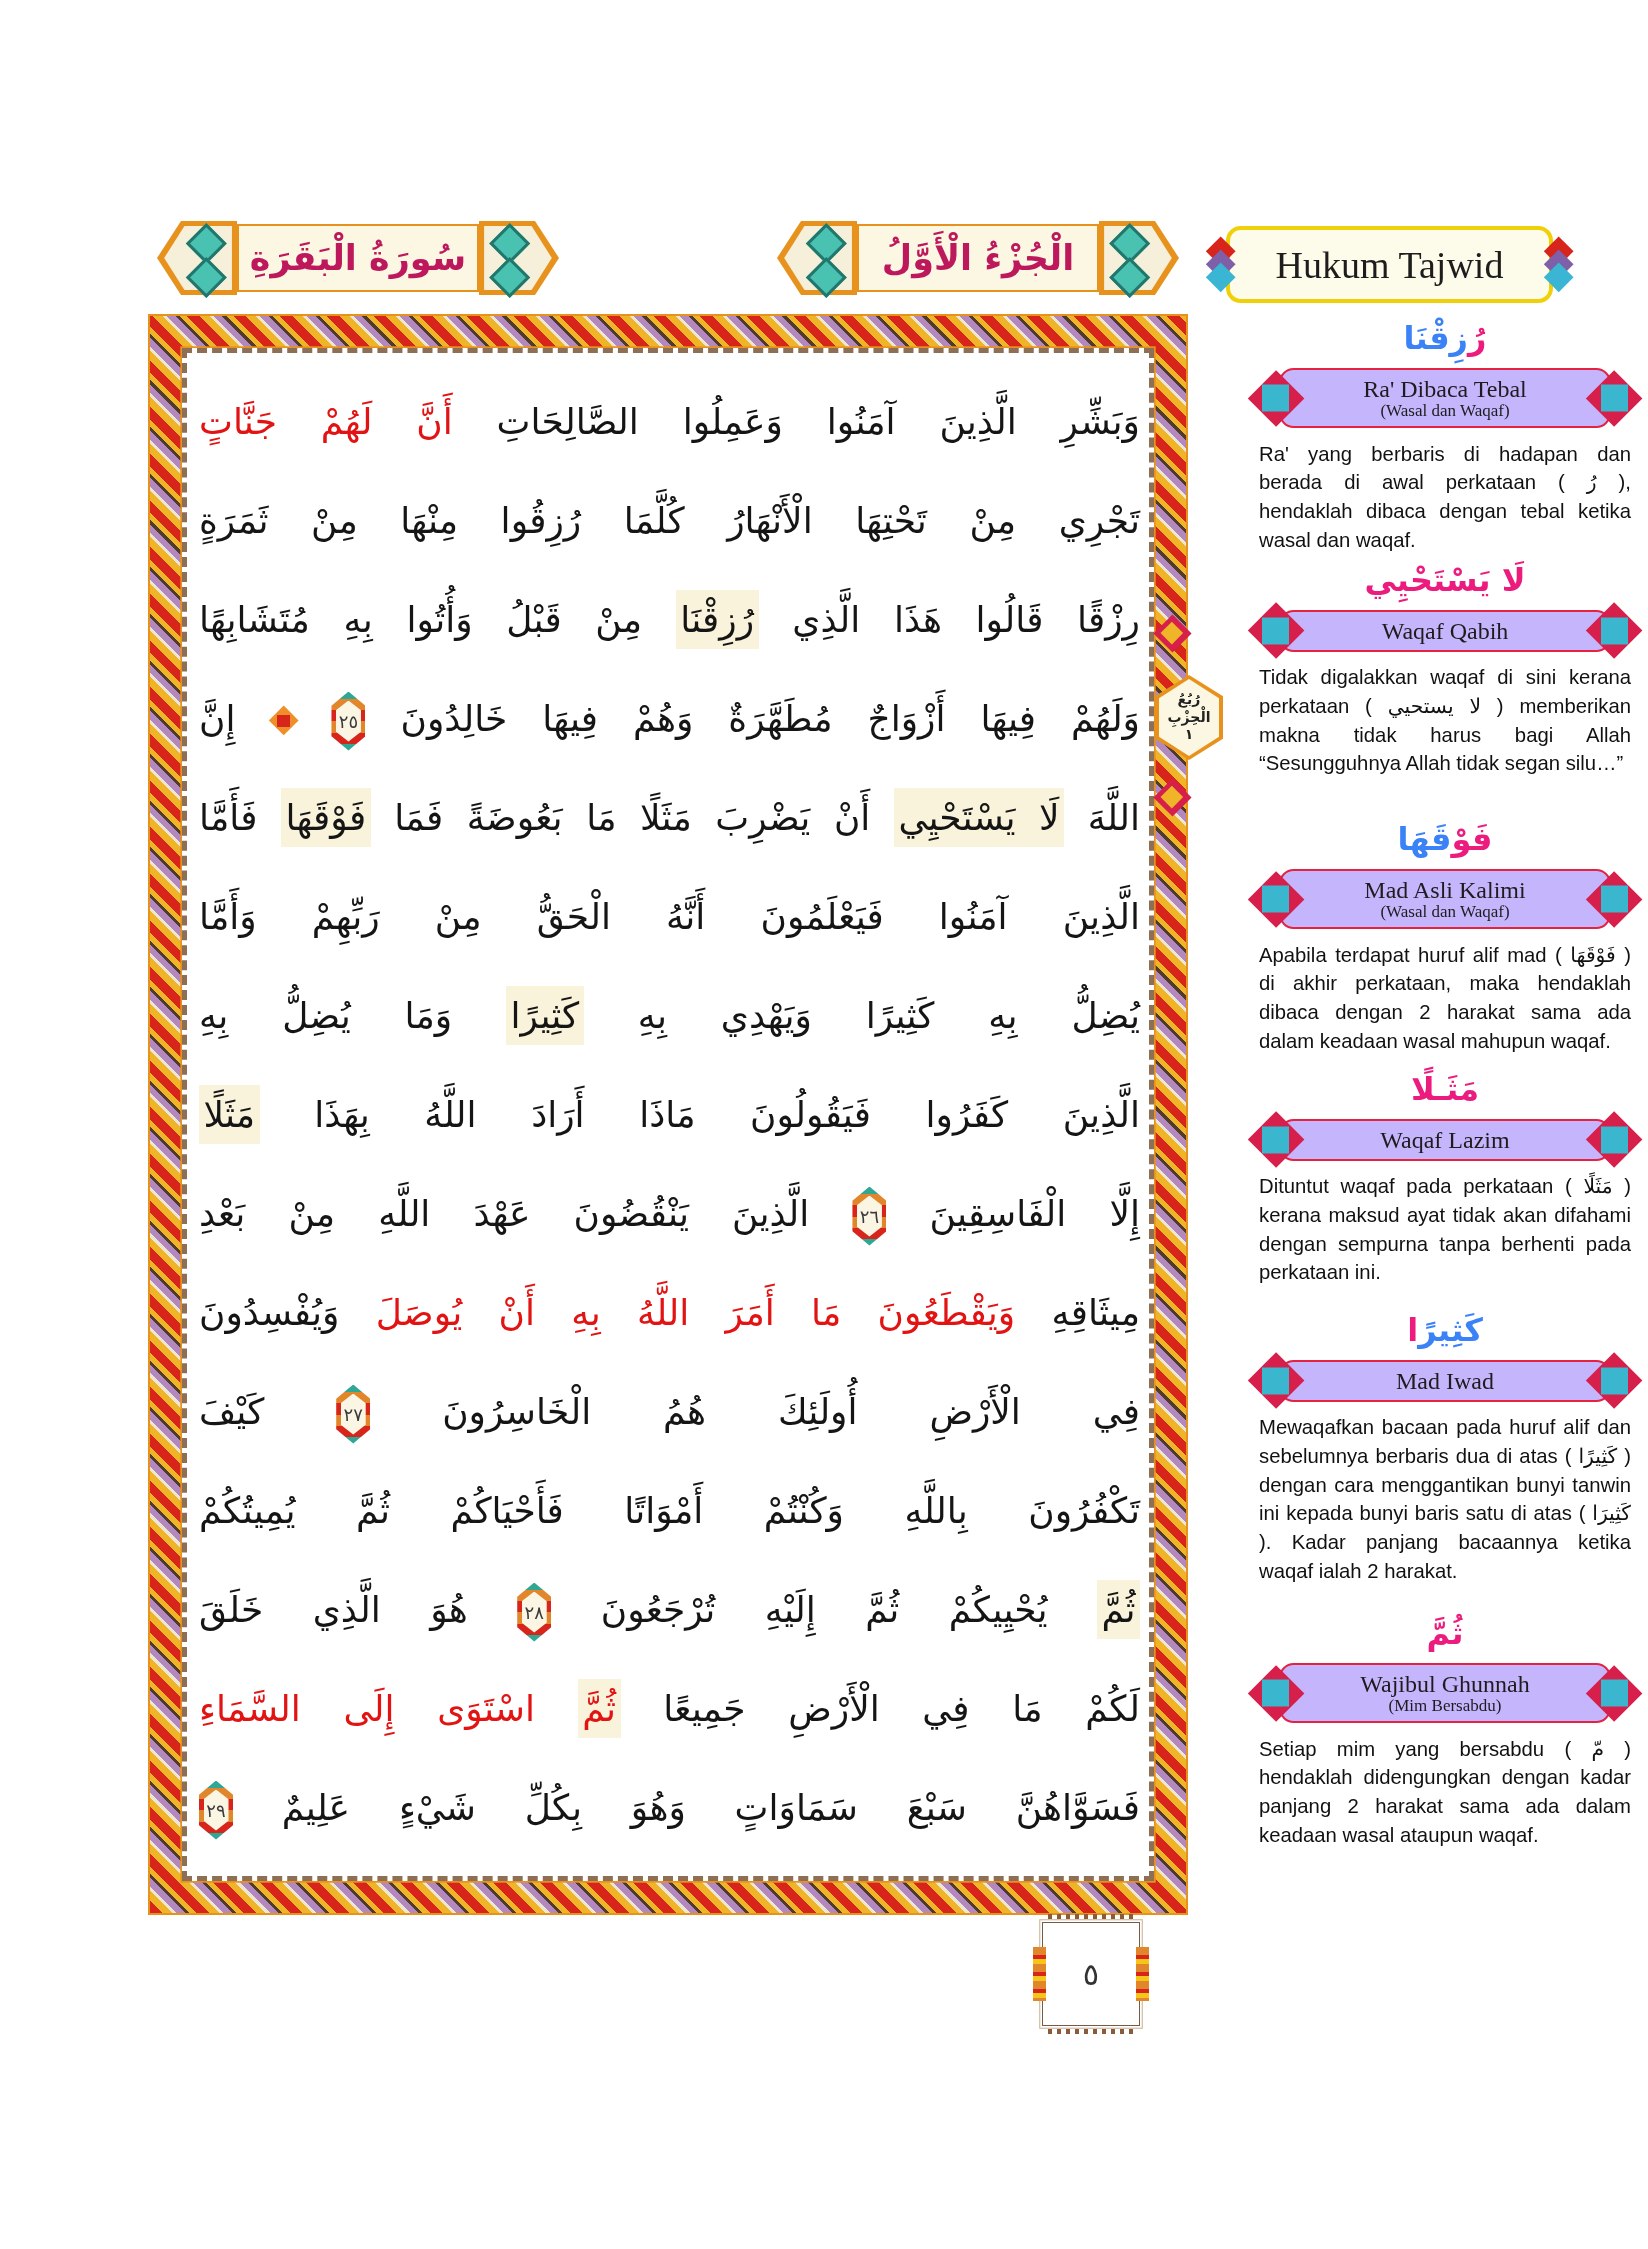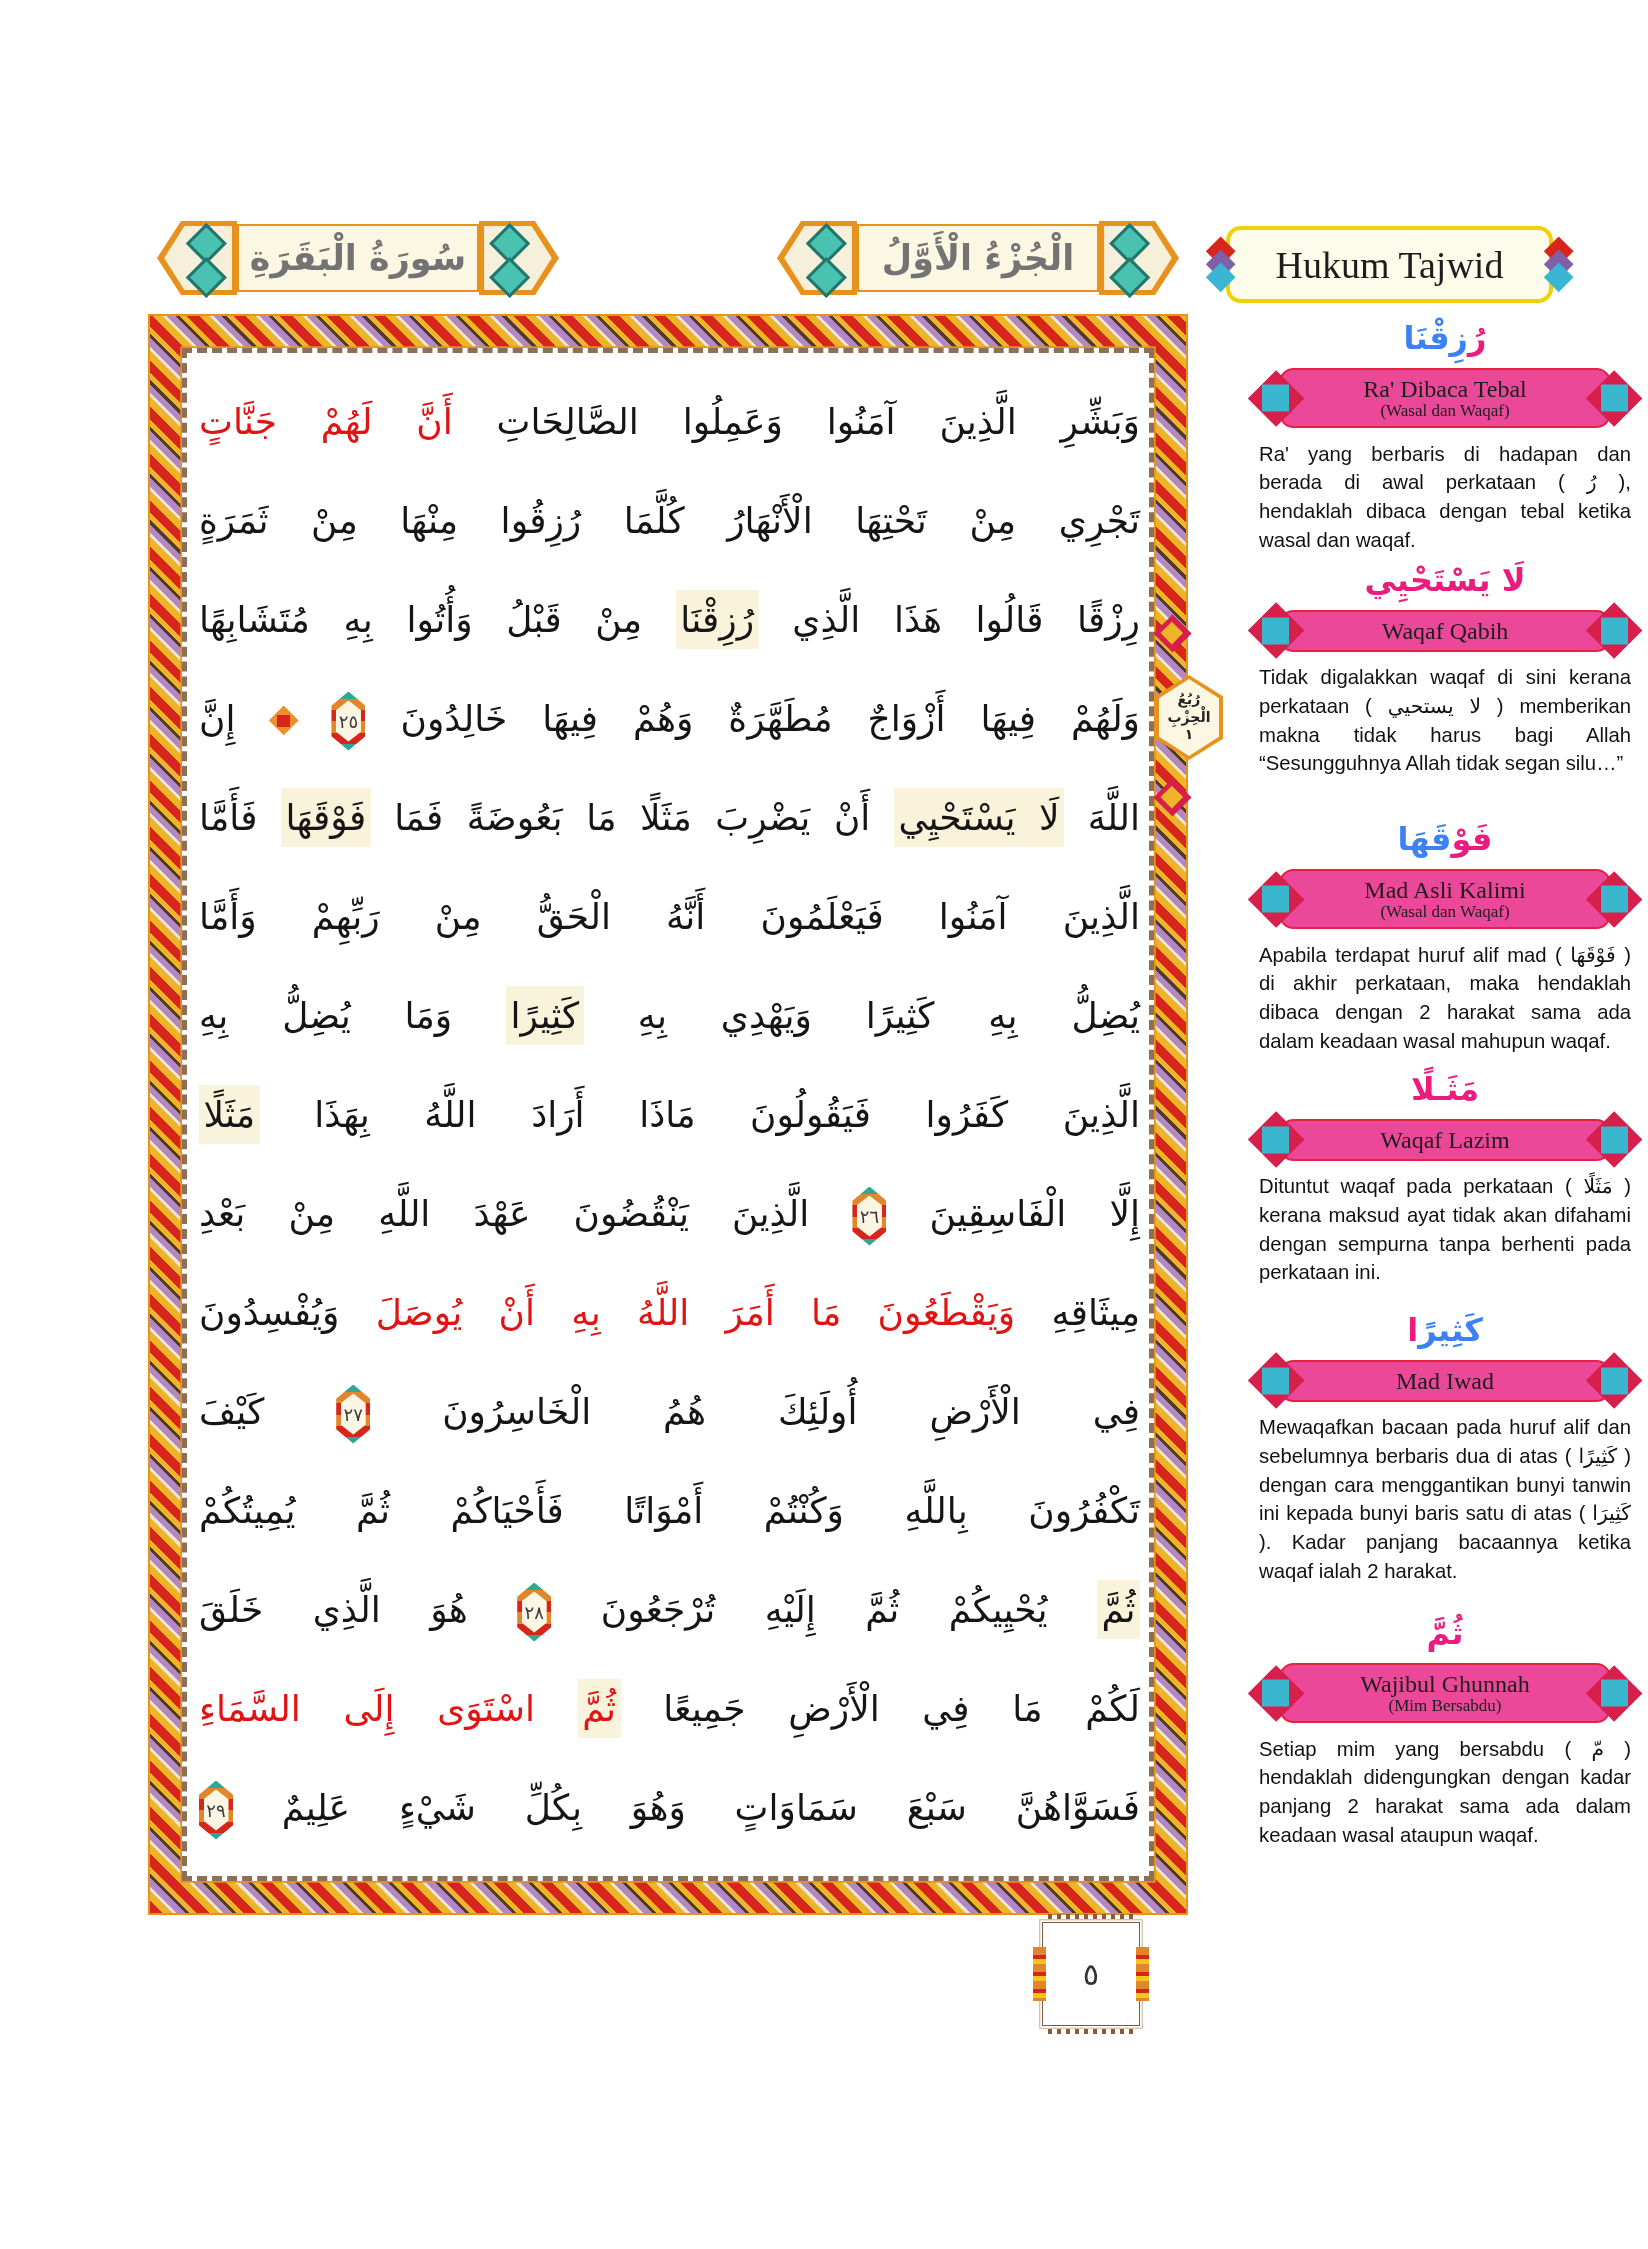--- a/index.html
+++ b/index.html
@@ -12,21 +12,21 @@
   .cap .hex{position:absolute;inset:0;background:#e8921e;
             clip-path:polygon(100% 0,100% 100%,30% 100%,0 50%,30% 0);}
   .cap .hex-in{position:absolute;inset:5.1px;background:#f6efd9;
             clip-path:polygon(100% 0,100% 100%,32% 100%,3% 50%,32% 0);}
   .cap .d1,.cap .d2{position:absolute;left:35px;width:22.6px;height:22.6px;
             background:#49c2b1;border:3.4px solid #23766c;transform:rotate(45deg);}
   .cap .d1{top:8px}.cap .d2{top:42px}
   .cap.right{transform:scaleX(-1);}
   .ar-banner .core{flex:1;border:2.3px solid #e8921e;background:#fbf7e3;margin:3.4px 0;
             display:flex;align-items:center;justify-content:center;
-            font-family:"DejaVu Sans",sans-serif;font-weight:bold;font-size:35px;color:#737373;}
+            font-family:"DejaVu Sans",sans-serif;font-weight:bold;font-size:35px;color:#be185d;}
 
   
   .tj-banner{position:absolute;left:1226px;top:226px;width:319px;height:69px;
             border:4px solid #f0d008;border-radius:14.7px;background:#fdfbe9;
             display:flex;align-items:center;justify-content:center;
             font-family:"Liberation Serif",serif;font-size:38px;color:#1d1d1d;}
   .tj-orn{position:absolute;top:50%;transform:translateY(-50%);
           display:flex;flex-direction:column;align-items:center;}
   .tj-orn span{width:21.4px;height:21.4px;transform:rotate(45deg);margin:-4px 0;}
   .tj-orn .g1{background:#d8251c}.tj-orn .g2{background:#7f5fa8}.tj-orn .g3{background:#3ab6d4}
@@ -76,21 +76,21 @@
   .border-star::after{background:#f0b429;inset:10.2px;transform:rotate(45deg);}
 
   
   .sidebar{position:absolute;left:1259px;top:305px;width:372px;height:1636px;}
   .sb-entry{position:absolute;left:0;width:372px;}
   .sb-word{text-align:center;font-family:"DejaVu Sans",sans-serif;font-weight:bold;
       font-size:32px;line-height:1.55;margin-bottom:4.5px;}
   .sb-word .p{color:#ec1c7e;}
   .sb-word .k{color:#3b82f6;margin-top:40px;}
   .sb-titlebox{position:relative;margin:0 20.3px;border:2.8px solid #e52240;border-radius:14.7px;
-      background:#ec4899;padding:5.6px 4.5px;text-align:center;}
+      background:#c4b5fd;padding:5.6px 4.5px;text-align:center;}
   .sb-title{font-family:"Liberation Serif",serif;font-size:24px;color:#1d1d1d;line-height:1.1;}
   .sb-subtitle{font-family:"Liberation Serif",serif;font-size:17px;color:#1d1d1d;line-height:1.1;}
   .sb-orn{position:absolute;top:50%;width:47px;height:47px;transform:translateY(-50%);}
   .sb-orn.l{left:-29px}.sb-orn.r{right:-29px}
   .sb-orn::before,.sb-orn::after{content:"";position:absolute;}
   .sb-orn::before{inset:3.4px;background:#d61f4a;transform:rotate(45deg);}
   .sb-orn::after{inset:10.2px;background:#3ab6ce;}
   .sb-orn b{position:absolute;inset:18px;background:#f6eed6;transform:rotate(45deg);}
   .sb-body{margin-top:11.3px;font-size:20.3px;line-height:1.42;text-align:justify;color:#111;}
 

